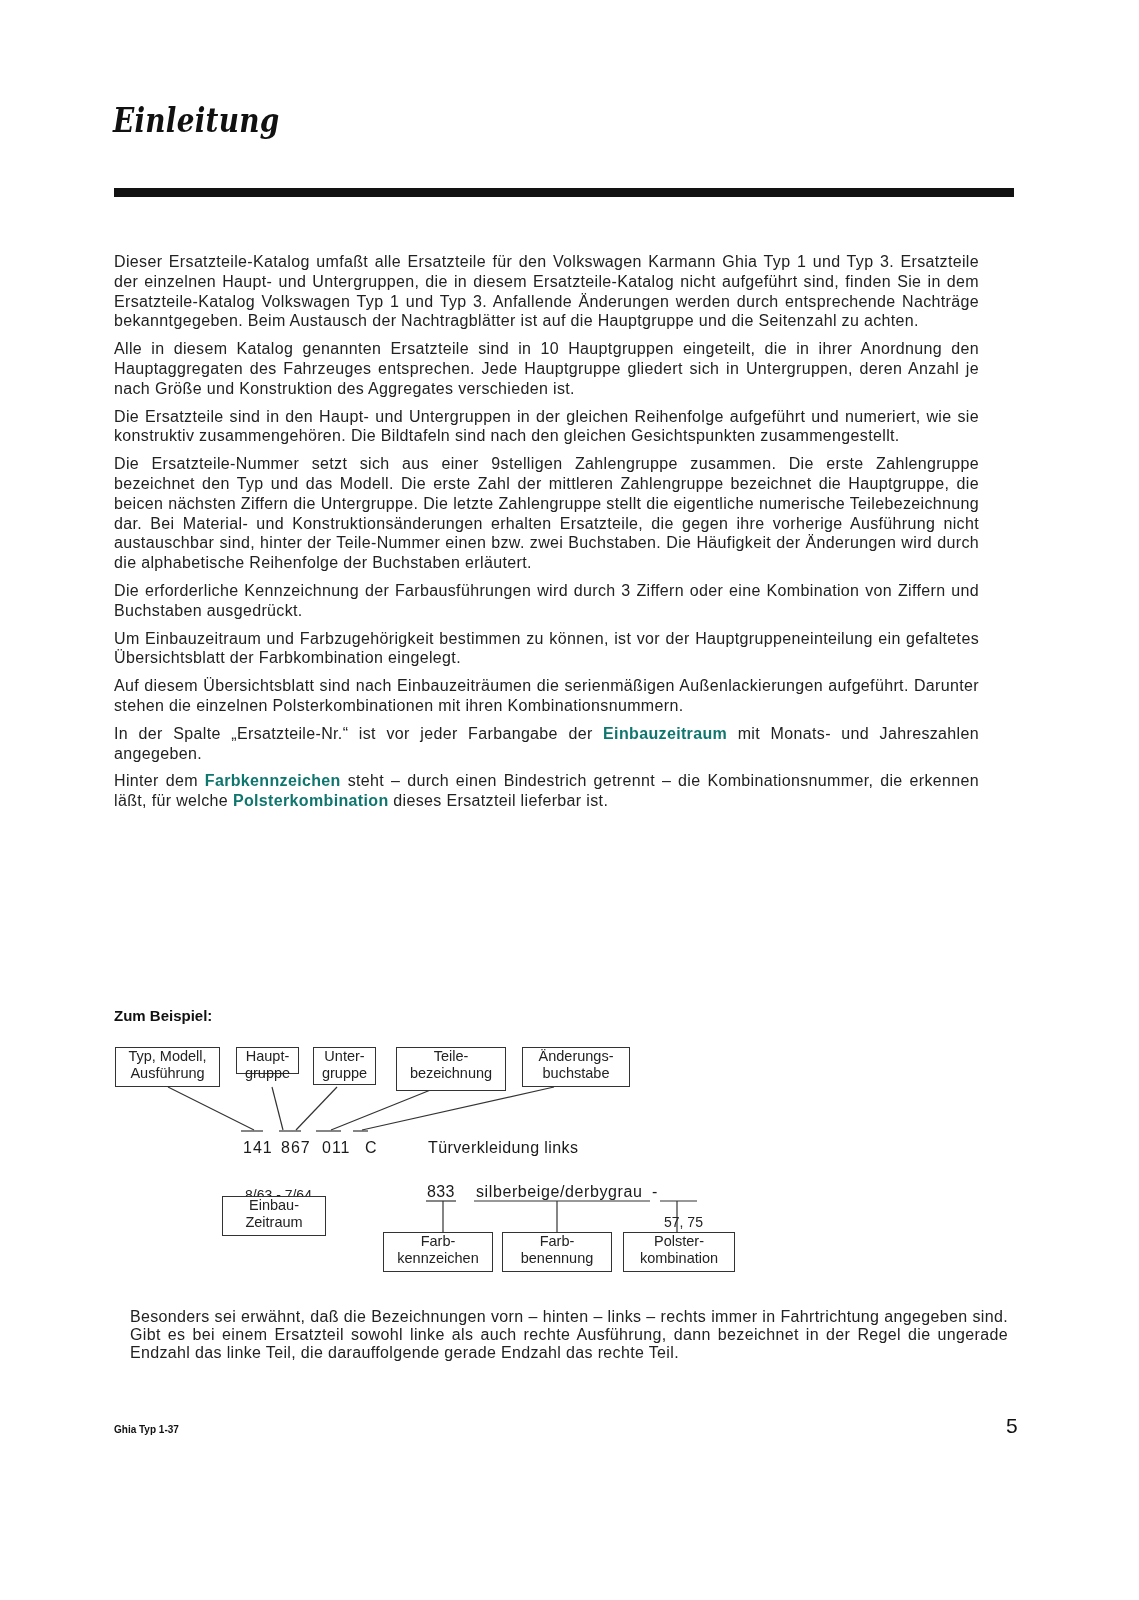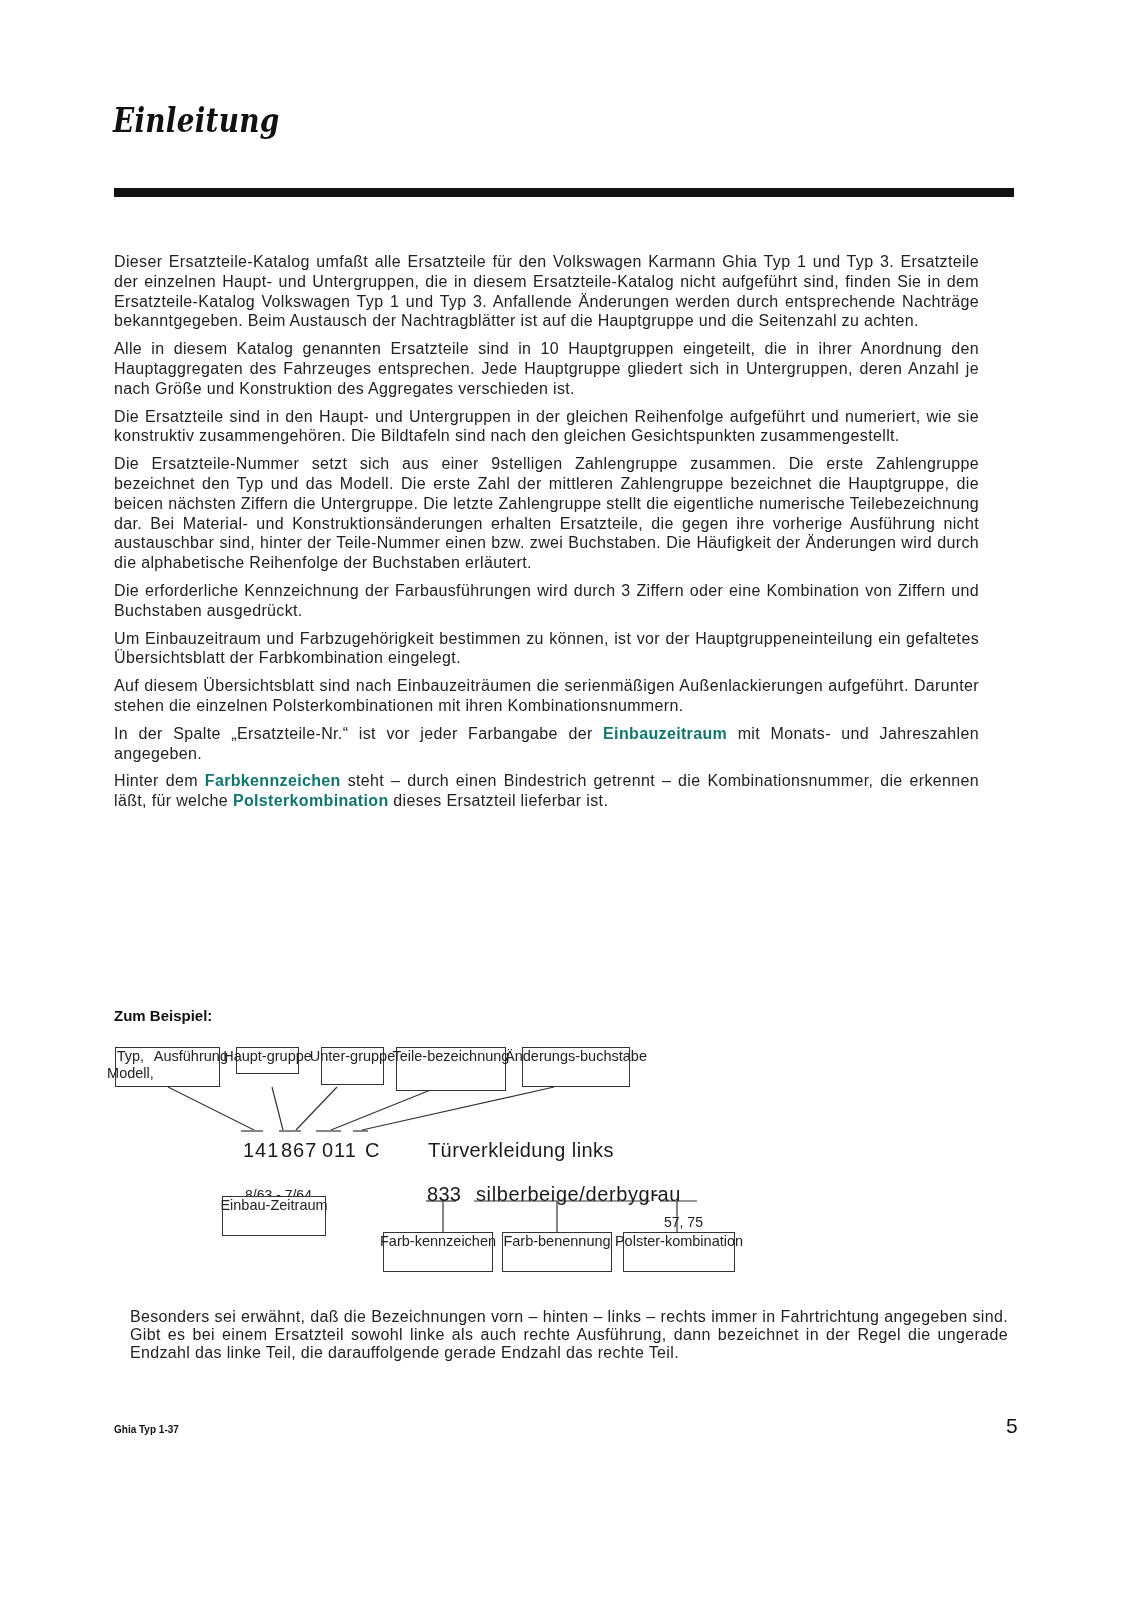--- a/index.html
+++ b/index.html
@@ -30,26 +30,26 @@
   .example-heading {
     position: absolute; left: 114px; top: 1007px;
     font-family: "Liberation Sans", sans-serif; font-weight: bold;
     font-size: 15px; color: #111;
   }
 
   .box {
     position: absolute; border: 1.5px solid #333;
     font-family: "Liberation Sans", sans-serif; font-size: 14.5px; line-height: 17px;
     text-align: center; color: #222; box-sizing: border-box;
-    display: flex; flex-direction: row; justify-content: center; background: #fff;
+    display: flex; flex-direction: column; justify-content: flex-start; background: #fff;
   }
 
   .num {
     position: absolute; font-family: "Liberation Sans", sans-serif;
-    font-size: 20px; color: #1a1a1a; letter-spacing: 1px;
+    font-size: 16px; color: #1a1a1a; letter-spacing: 1px;
   }
   .small-num {
     position: absolute; font-family: "Liberation Sans", sans-serif;
     font-size: 14px; color: #222; 
   }
   svg.lines { position: absolute; left: 0; top: 0; }
 
   .closing-text {
     position: absolute; left: 114px; top: 1292px; width: 878px;
     font-family: "Liberation Sans", sans-serif;
@@ -115,21 +115,21 @@
   </svg>
 
   <div class="box" style="left:115px; top:1047px; width:105px; height:40px;">
     <span>Typ, Modell,</span>
     <span>Ausführung</span>
   </div>
   <div class="box" style="left:236px; top:1047px; width:63px; height:27px;">
     <span>Haupt-</span>
     <span>gruppe</span>
   </div>
-  <div class="box" style="left:321px; top:1047px; width:63px; height:38px;">
+  <div class="box" style="left:313px; top:1047px; width:63px; height:38px;">
     <span>Unter-</span>
     <span>gruppe</span>
   </div>
   <div class="box" style="left:396px; top:1047px; width:110px; height:44px;">
     <span>Teile-</span>
     <span>bezeichnung</span>
   </div>
   <div class="box" style="left:522px; top:1047px; width:108px; height:40px;">
     <span>Änderungs-</span>
     <span>buchstabe</span>

